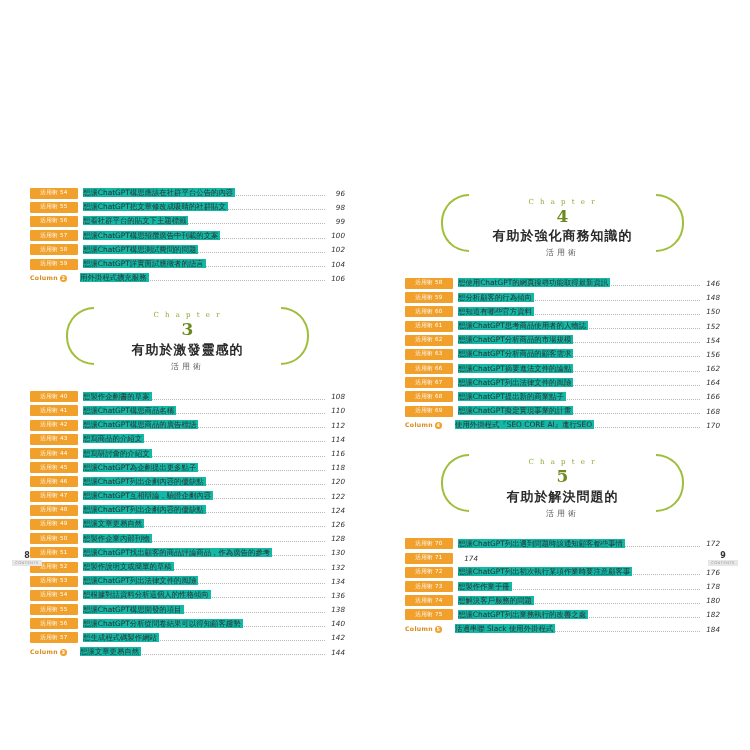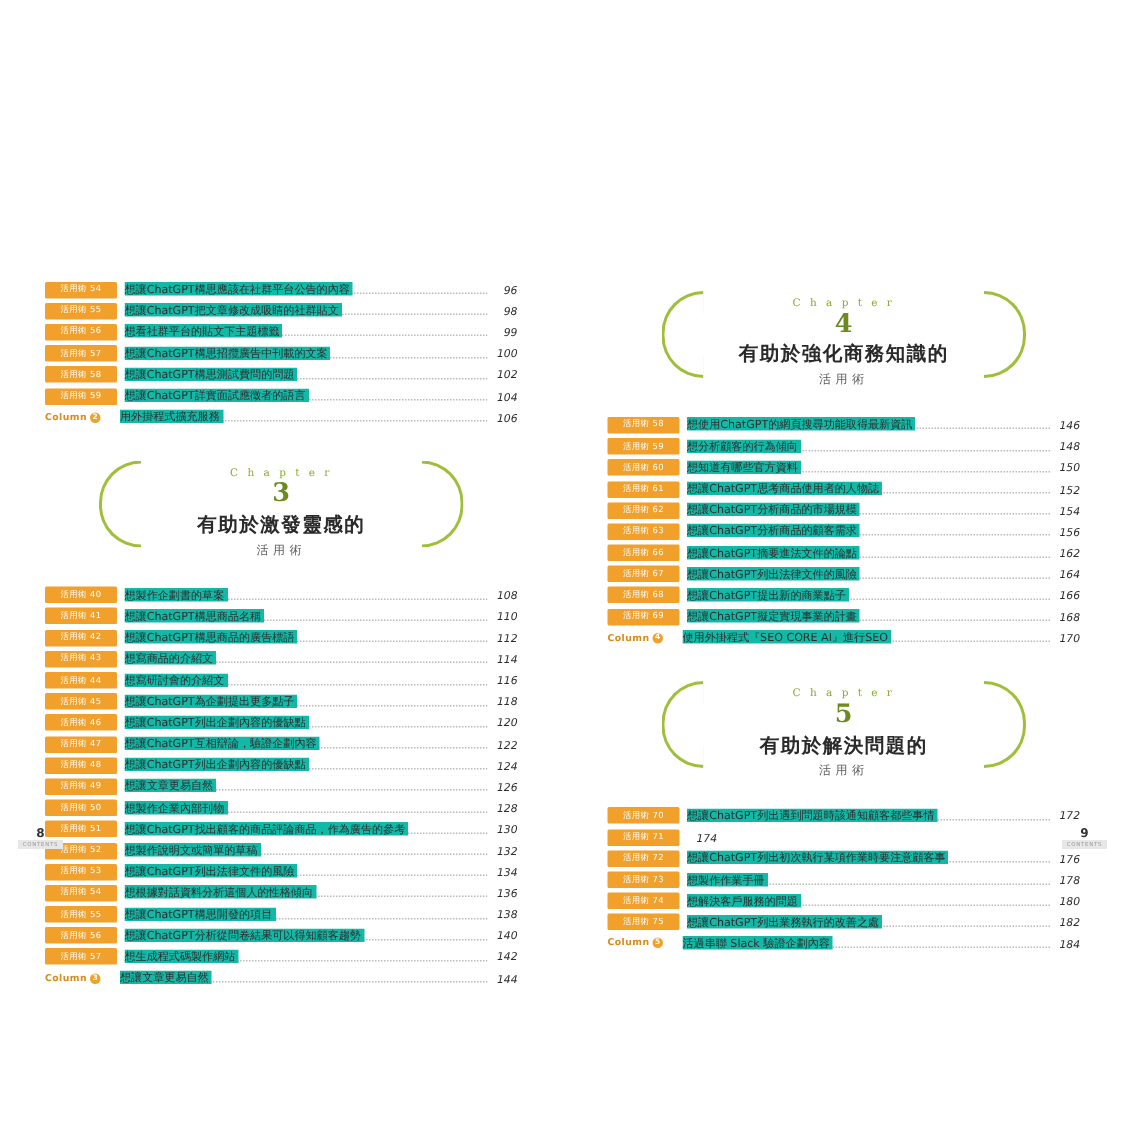--- a/index.html
+++ b/index.html
@@ -465,21 +465,21 @@
           <span class="entry"><span class="dots"></span><span class="txt">想解決客戶服務的問題</span></span>
           <span class="pageno">180</span>
         </div>
         <div class="toc-row">
           <span class="tag">活用術 75</span>
           <span class="entry"><span class="dots"></span><span class="txt">想讓ChatGPT列出業務執行的改善之處</span></span>
           <span class="pageno">182</span>
         </div>
         <div class="toc-row">
           <span class="tag column"><span>Column</span><span class="circle">5</span></span>
-          <span class="entry"><span class="dots"></span><span class="txt">活過串聯 Slack 驗證企劃內容</span></span>
+          <span class="entry"><span class="dots"></span><span class="txt">活過串聯 Slack 使用外掛程式</span></span>
           <span class="pageno">184</span>
         </div>
       </div>
 
       <div class="folio right">
         <span class="num">9</span>
         <span class="cap">CONTENTS</span>
       </div>
     </div>
 

